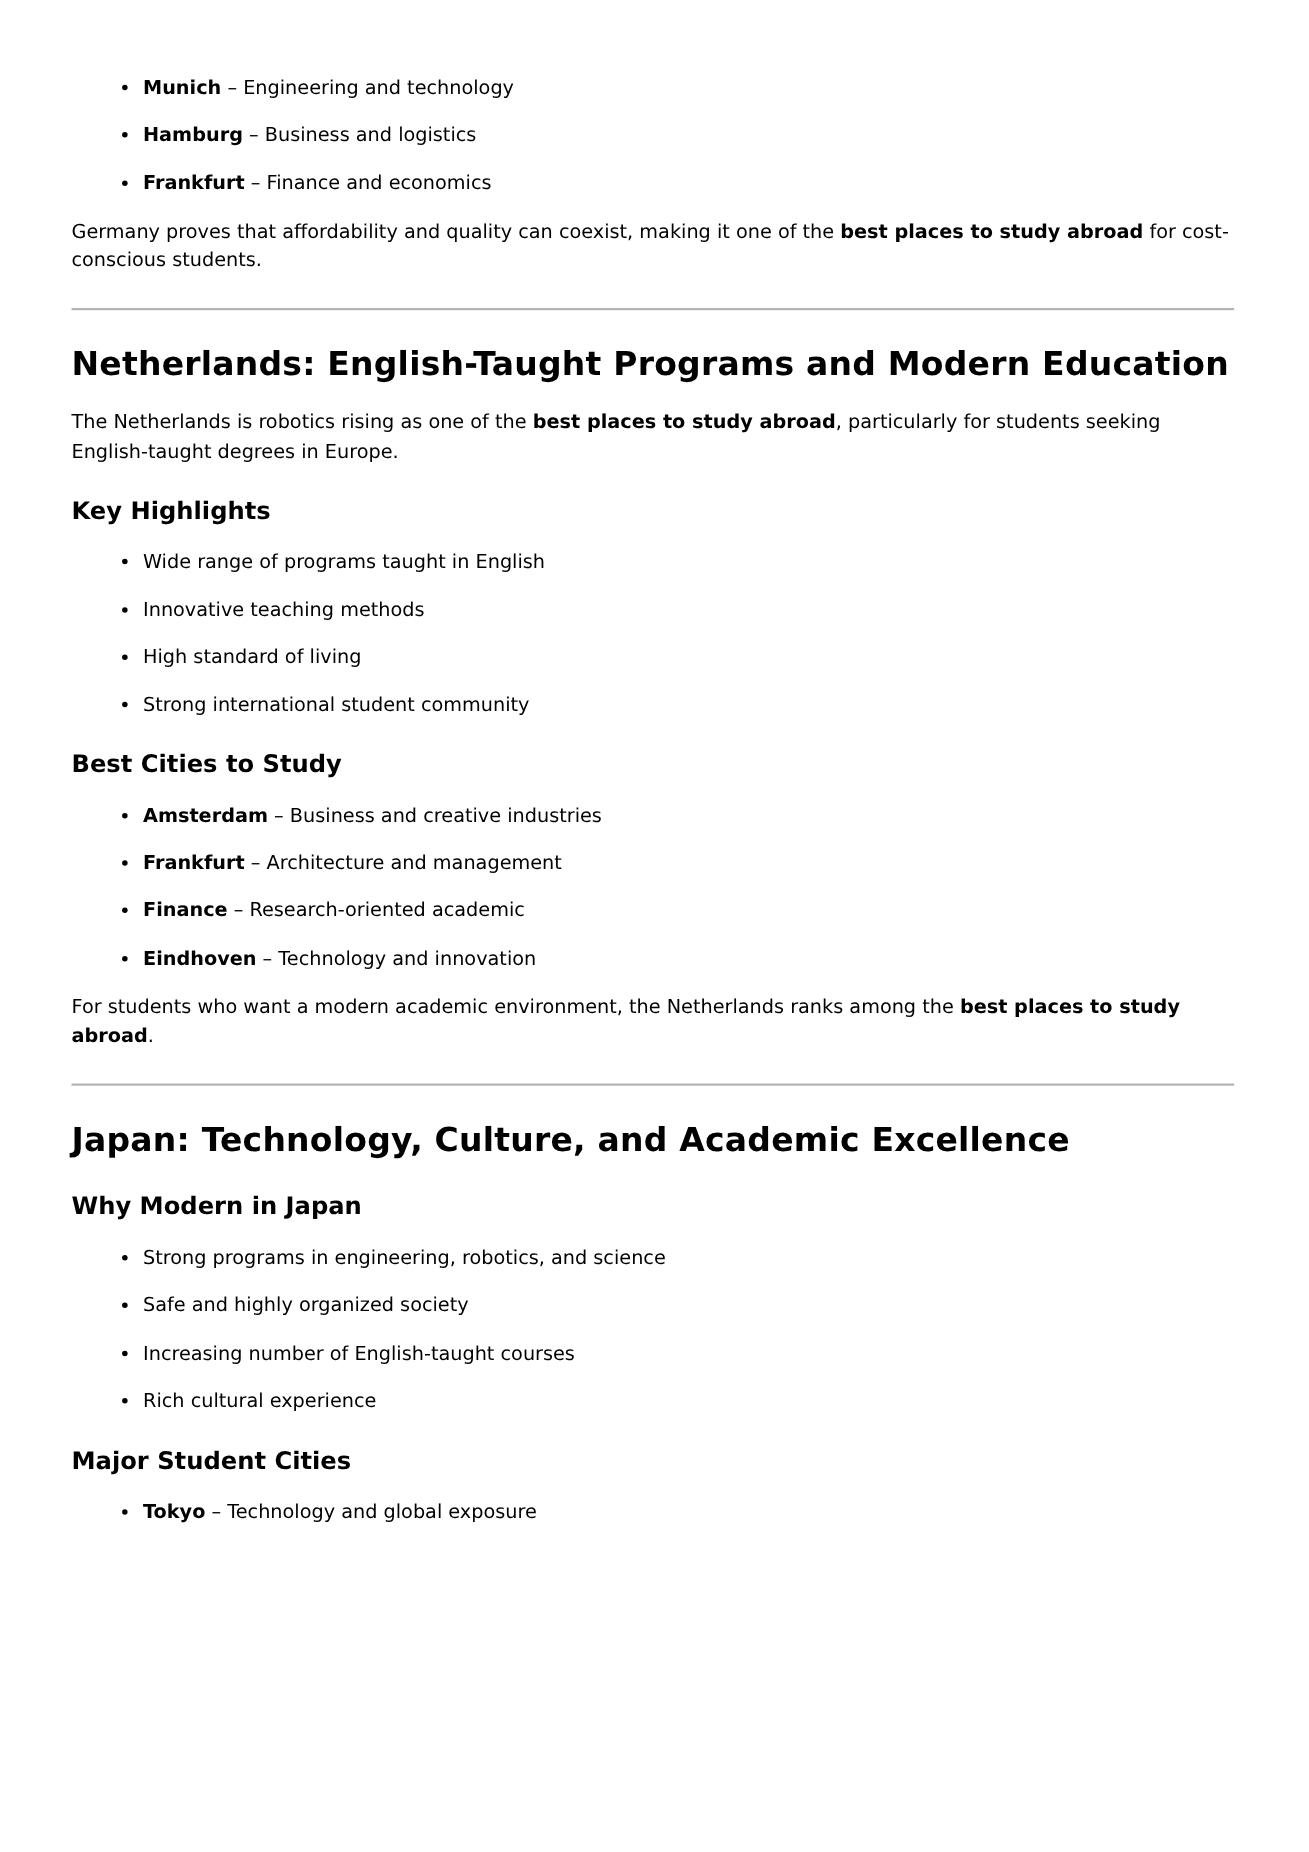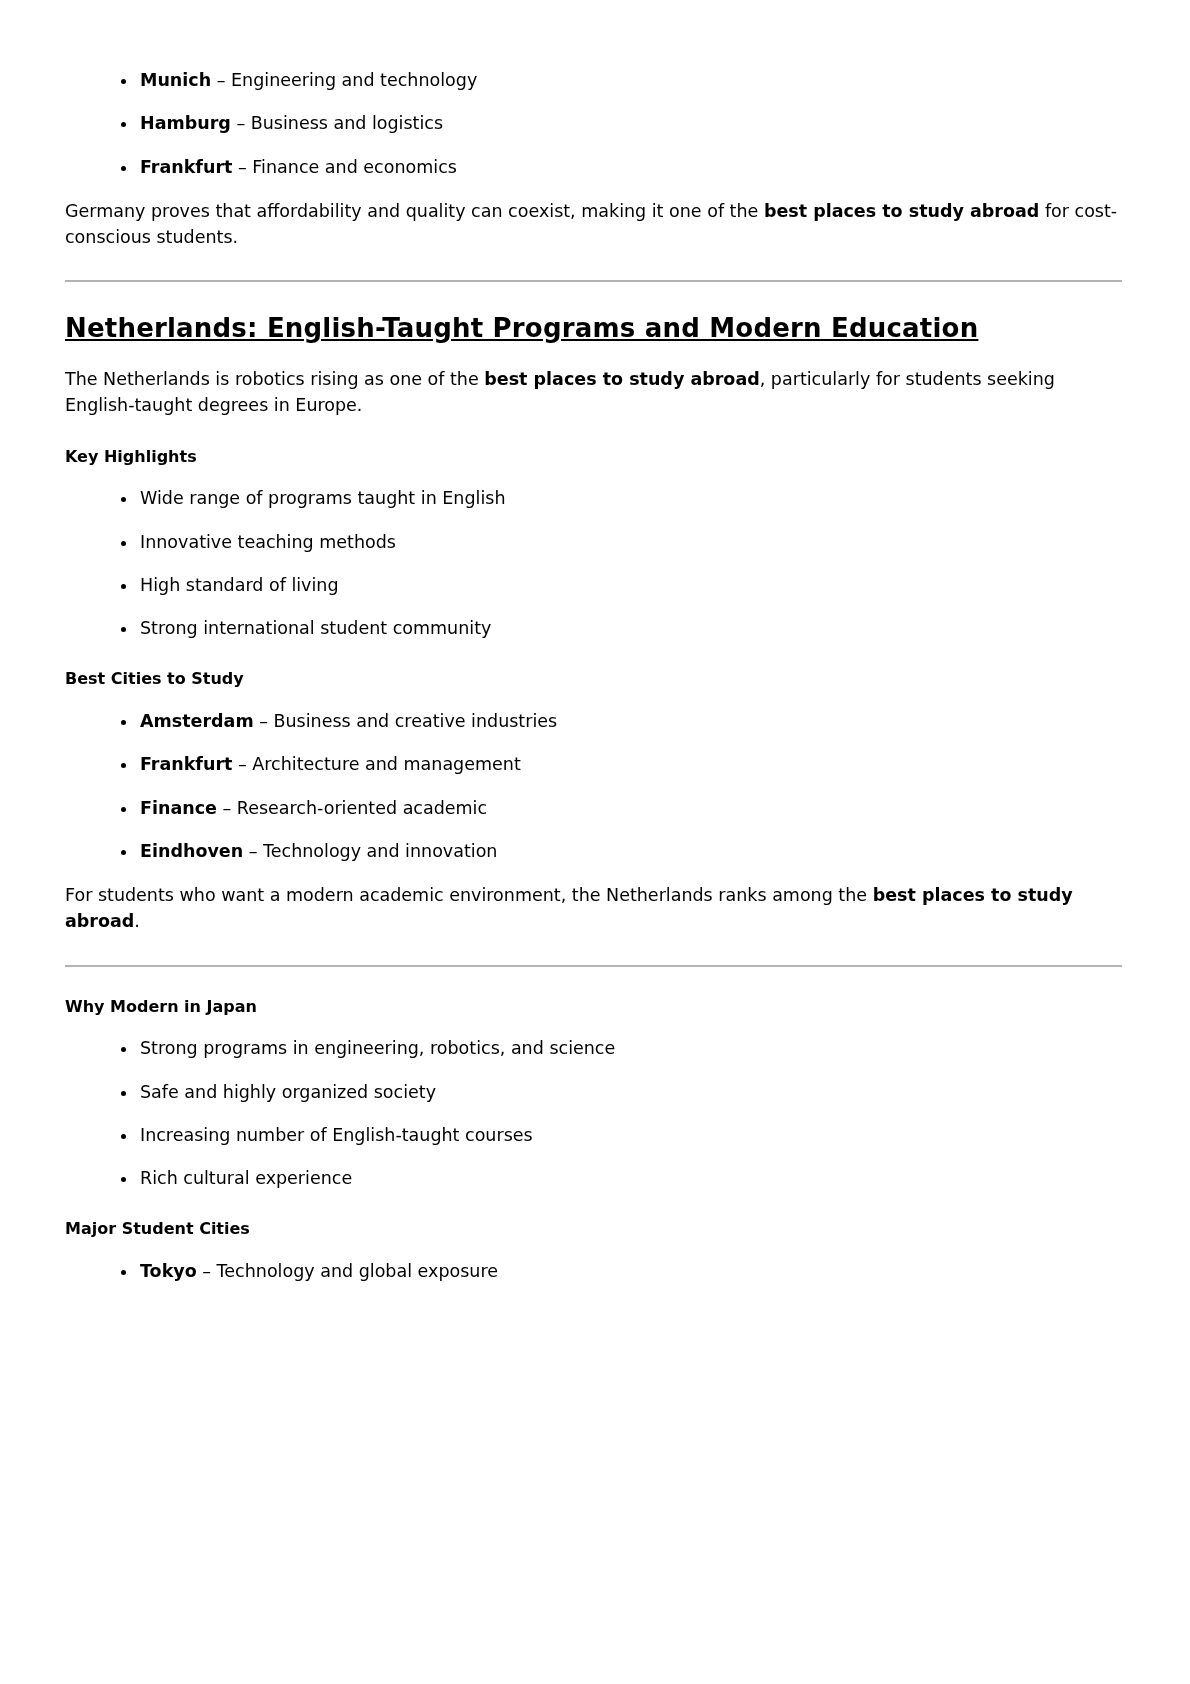--- a/index.html
+++ b/index.html
@@ -21,32 +21,31 @@
   }
   .page > :first-child { margin-top: 0; }
 
   p.para { margin: 18px 0; }
 
   ul.bullet-list {
     margin: 18px 0;
     padding-left: 55px;
     list-style-type: disc;
   }
-  ul.bullet-list li { margin: 17px 18px; padding-left: 2px; }
+  ul.bullet-list li { margin: 17px 8px; padding-left: 2px; }
 
   h2.section-heading {
-    font-size: 26px;
+    font-size: 30px;
     font-weight: bold;
     line-height: 1.3;
     margin: 30px 0 20px 0;
     letter-spacing: 0.2px;
-    text-decoration: underline;
   }
   h3.subsection-heading {
-    font-size: 16px;
+    font-size: 22px;
     font-weight: bold;
     line-height: 1.3;
     margin: 28px 0 18px 0;
   }
   hr.divider {
     border: none;
     height: 2px;
     background: #b3b3b3;
     margin: 30px 0;
   }
@@ -86,20 +85,21 @@
     <li><strong>Amsterdam</strong><span> – Business and creative industries</span></li>
     <li><strong>Frankfurt</strong><span> – Architecture and management</span></li>
     <li><strong>Finance</strong><span> – Research-oriented academic</span></li>
     <li><strong>Eindhoven</strong><span> – Technology and innovation</span></li>
   </ul>
 
   <p class="para"><span>For students who want a modern academic environment, the Netherlands ranks among the </span><strong>best places to study abroad</strong><span>.</span></p>
 
   <hr class="divider">
 
+  <h2 class="section-heading">Japan: Technology, Culture, and Academic Excellence</h2>
 
 
   <h3 class="subsection-heading">Why Modern in Japan</h3>
 
   <ul class="bullet-list">
     <li>Strong programs in engineering, robotics, and science</li>
     <li>Safe and highly organized society</li>
     <li>Increasing number of English-taught courses</li>
     <li>Rich cultural experience</li>
   </ul>

